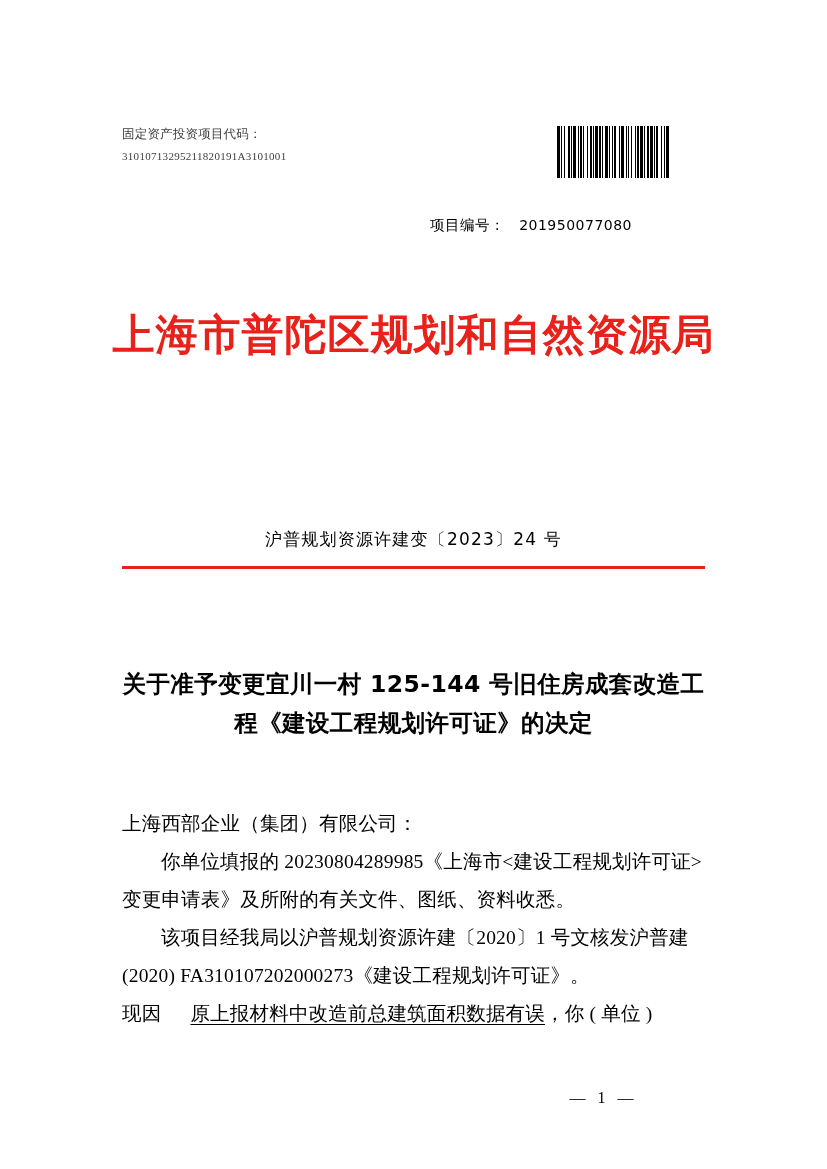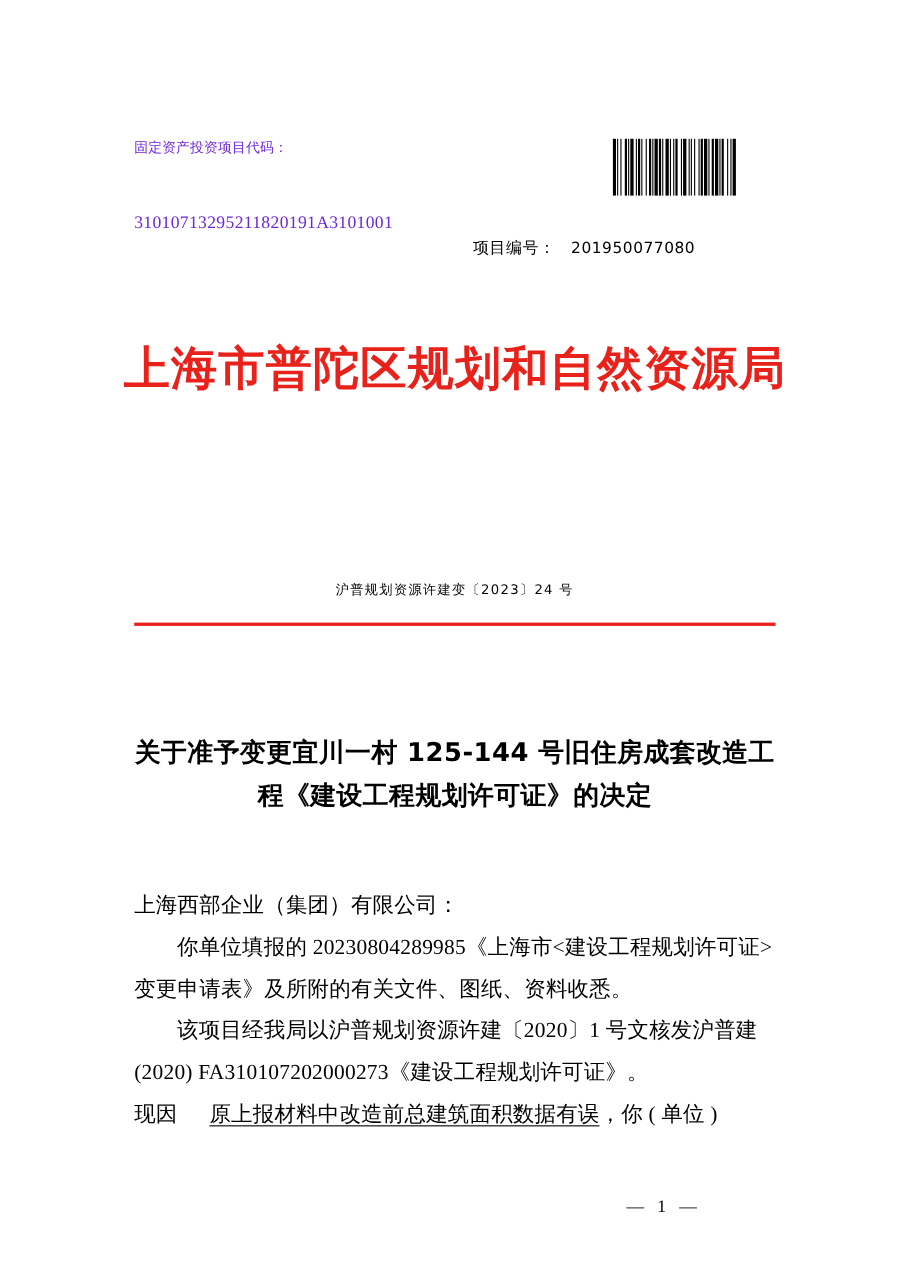--- a/index.html
+++ b/index.html
@@ -24,28 +24,27 @@
 
   
   .fixed-code {
     position: absolute;
     left: 122px;
     top: 122px;
     width: 330px;
     font-family: "DejaVu Sans", "Liberation Sans", sans-serif;
     font-size: 12.5px;
     line-height: 1.9;
-    color: #6d28d9;
+    color: #404040;
     letter-spacing: 0.2px;
   }
   .fixed-code .code-line2 {
     font-family: "Liberation Serif", serif;
-    font-size: 16px;
+    font-size: 11px;
     letter-spacing: 0.3px;
-    margin-top: 42px;
   }
 
   
   .barcode {
     position: absolute;
     left: 557px;
     top: 126px;
     width: 148px;
     height: 52px;
     display: flex;
@@ -90,21 +89,21 @@
   .doc-title .line2 { display: block; }
 
   
   .doc-number {
     position: absolute;
     left: 0;
     right: 0;
     top: 528px;
     text-align: center;
     font-family: "DejaVu Sans", "Liberation Sans", sans-serif;
-    font-size: 12px;
+    font-size: 17px;
     letter-spacing: 1.2px;
   }
 
   
   .red-rule {
     position: absolute;
     left: 122px;
     top: 566px;
     width: 583px;
     height: 3px;

